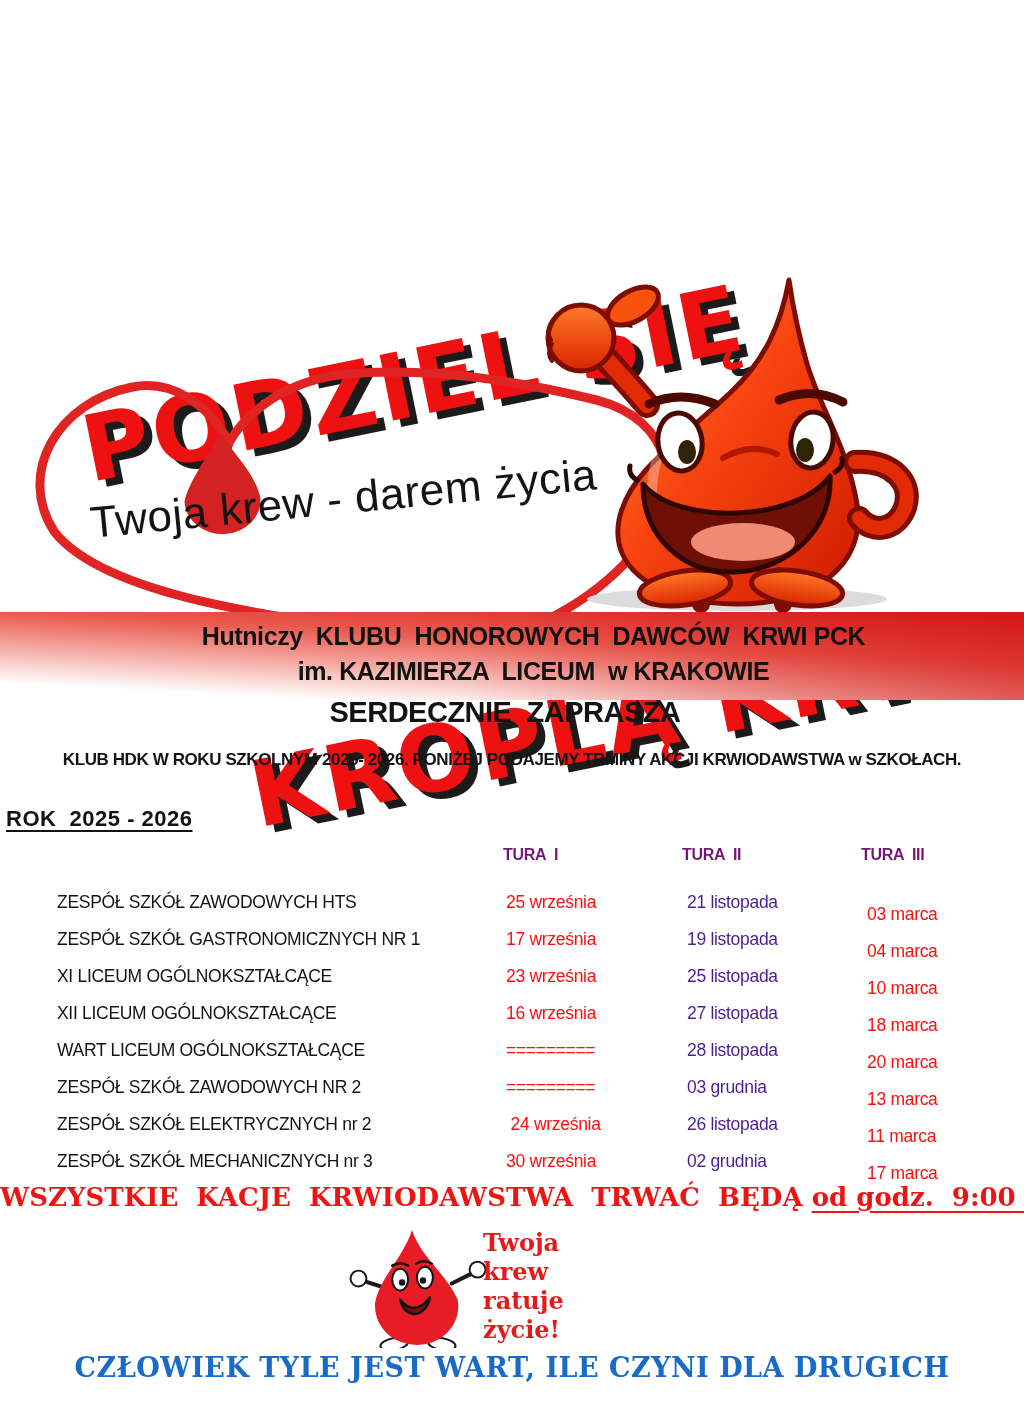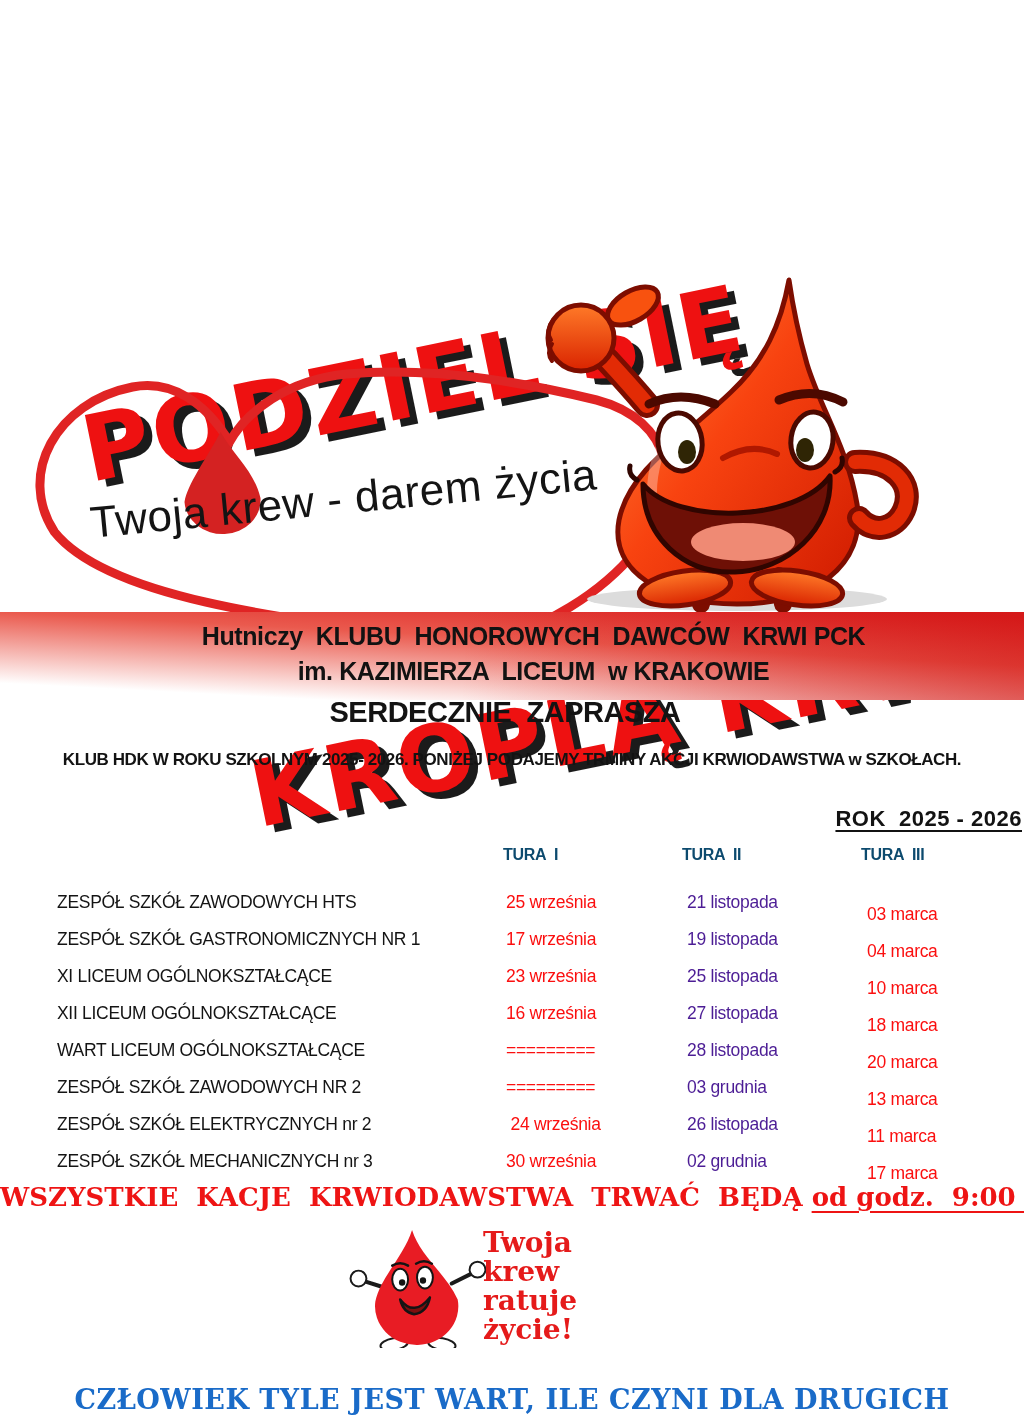--- a/index.html
+++ b/index.html
@@ -39,53 +39,53 @@
   .banner-line.b1{ padding-top:10px; }
   .banner-line.b2{ padding-top:6px; }
   .invite{
     position:absolute; top:696px; left:0; width:1010px; text-align:center;
     font-size:29px; font-weight:700; letter-spacing:-0.5px; white-space:pre; color:#131313;
   }
   .intro{ position:absolute; top:746px; left:0; width:1024px; text-align:center;
     font-weight:700; font-size:17px; line-height:27px; letter-spacing:-0.4px; color:#131313; }
   .intro div{ white-space:pre; }
   .year{
-    position:absolute; top:806px; left:12px; width:1010px; text-align:right;
+    position:absolute; top:806px; left:6px; width:1010px; text-align:left;
     font-size:22px; font-weight:700; white-space:pre; letter-spacing:0.5px;
     text-decoration:underline; text-underline-offset:4px; color:#131313;
   }
   
   .sched{ position:absolute; left:0; top:846px; width:1024px; }
-  .sched .hdr{ position:absolute; top:0; font-size:16px; font-weight:700; letter-spacing:-0.3px; white-space:pre; color:#0c4a6e;}
+  .sched .hdr{ position:absolute; top:0; font-size:16px; font-weight:700; letter-spacing:-0.3px; white-space:pre; color:#701a75;}
   .h1{ left:503px; } .h2{ left:682px; } .h3{ left:861px; }
   .rows{ position:absolute; top:46px; left:0; width:904px; }
   .row{ position:relative; height:37px; font-size:17.5px; letter-spacing:-0.3px; }
   .row .school{ position:absolute; left:57px; top:0; color:#141414; white-space:pre; }
   .row .d1{ position:absolute; left:506px; top:0; color:#fb0f0f; white-space:pre; }
   .row .d2{ position:absolute; left:687px; top:0; color:#4c1d95; white-space:pre; }
   .row .d3{ position:absolute; left:867px; top:12px; color:#fb0f0f; white-space:pre; }
   
   .notice{
     position:absolute; top:1182px; left:0; width:1024px; text-align:center;
     font-family:"DejaVu Serif", serif; font-weight:700; font-size:26px;
     color:#ee1414; white-space:pre;
   }
   .notice .ul{ text-decoration:underline; text-decoration-thickness:2px; text-underline-offset:5px; }
   
   .mascot-small{ position:absolute; left:348px; top:1224px; width:140px; height:124px; }
   .drop-slogan{
     position:absolute; left:483px; top:1228px;
-    font-family:"DejaVu Serif", serif; font-weight:700; font-size:28px; line-height:29px;
+    font-family:"DejaVu Serif", serif; font-weight:700; font-size:24px; line-height:29px;
     color:#e51a1a;
   }
   
   .quote{
     position:absolute; top:1352px; left:0; width:1024px; text-align:center;
     font-family:"DejaVu Serif", serif; font-weight:700; font-size:27px;
-    color:#1a6bc8; letter-spacing:0.5px; white-space:pre;margin-top:32px;
+    color:#1a6bc8; letter-spacing:0.5px; white-space:pre;
   }
 </style>
 </head>
 <body>
 
 <div class="poster">
 
   <div class="title">
     <div class="l1">PODZIEL SIĘ</div>
     <div class="l2">KROPLĄ KRWI</div>

